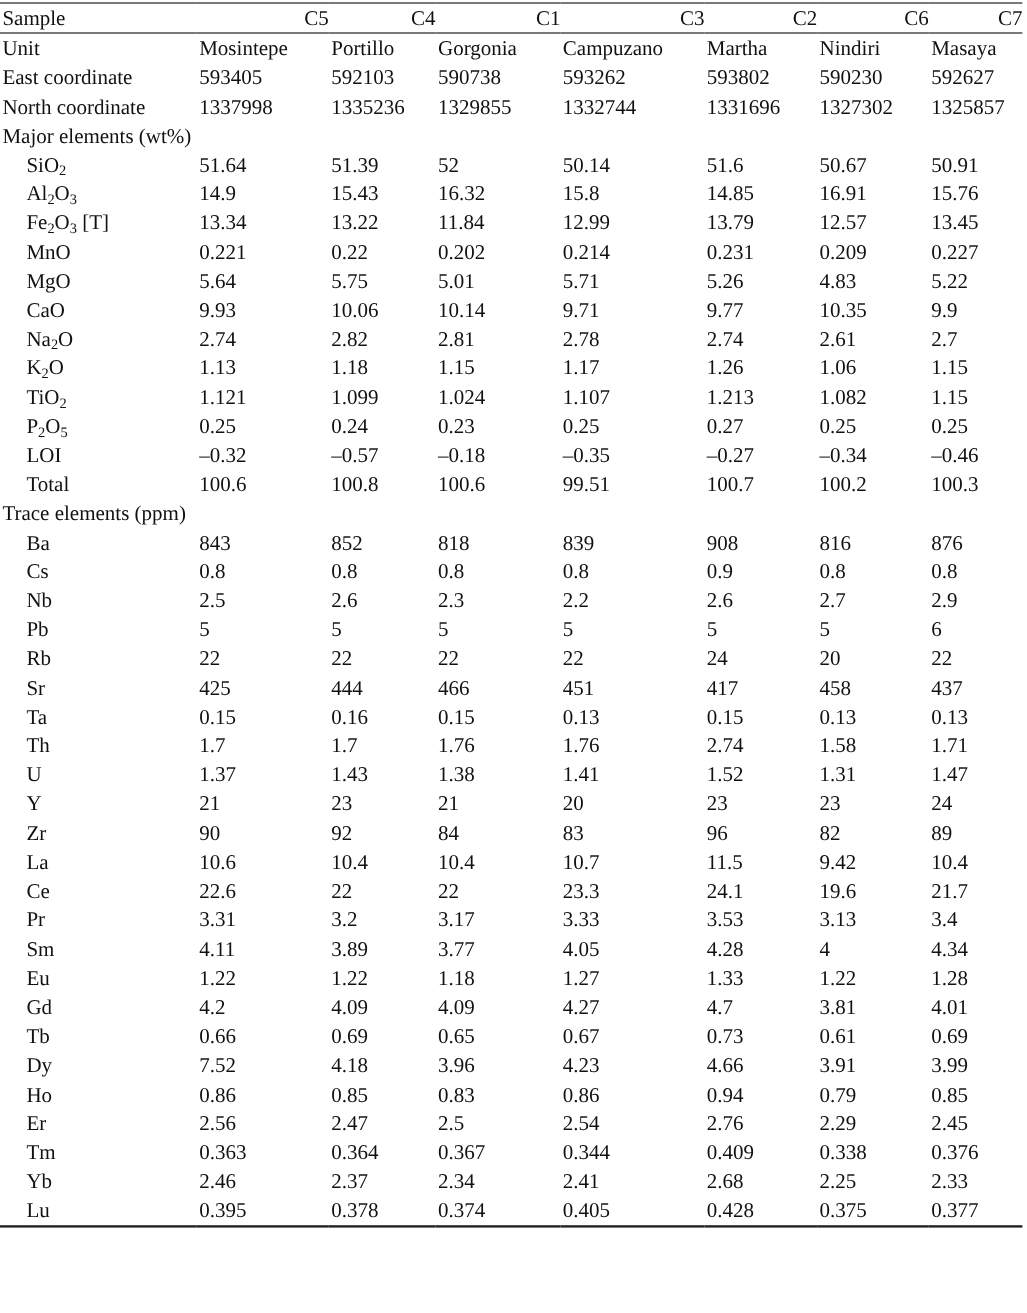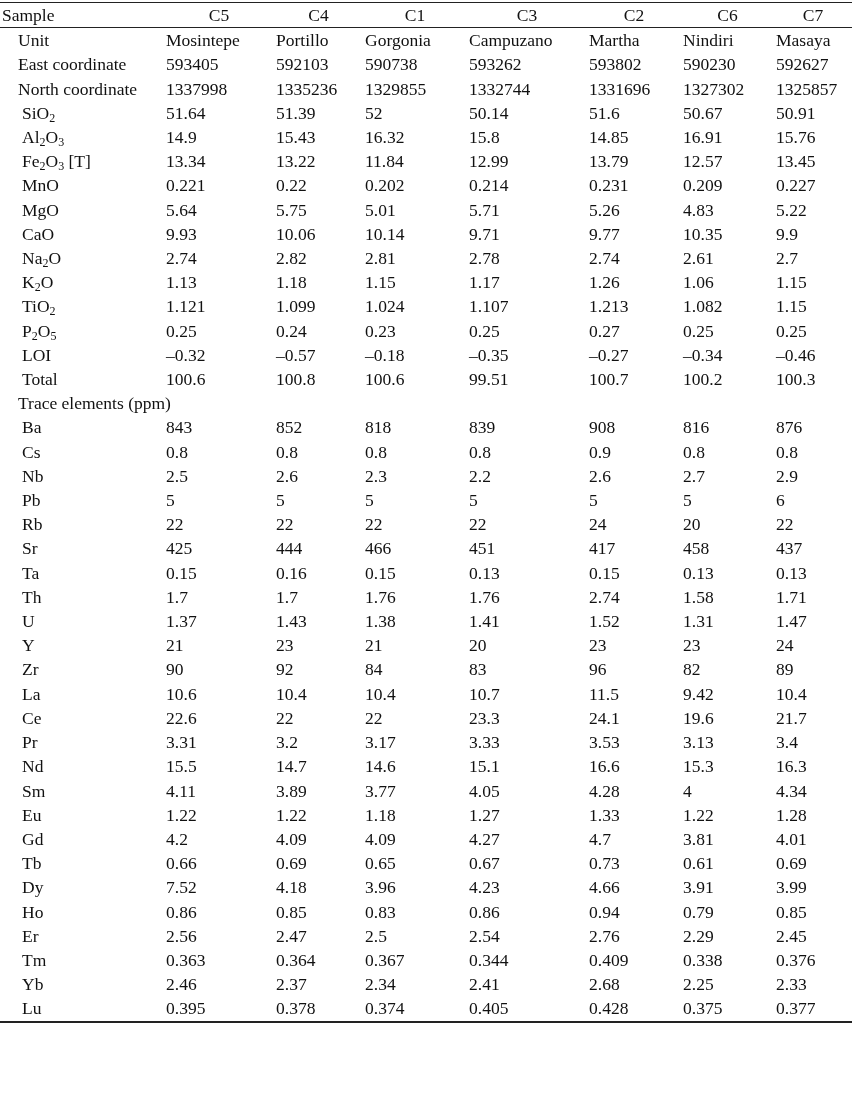--- a/index.html
+++ b/index.html
@@ -19,24 +19,24 @@
     col.c-label { width: 164px; }
     col.c-1 { width: 110px; }
     col.c-2 { width: 89px; }
     col.c-3 { width: 104px; }
     col.c-4 { width: 120px; }
     col.c-5 { width: 94px; }
     col.c-6 { width: 93px; }
     col.c-7 { width: 78px; }
     thead tr { border-top: 1.5px solid #222; border-bottom: 1.5px solid #222; }
     tbody tr:last-child { border-bottom: 2px solid #222; }
-    th { font-weight: normal; text-align: center; padding: 0; white-space: nowrap; }
+    th { font-weight: normal; text-align: right; padding: 0; white-space: nowrap; }
     th.label-head { text-align: left; padding-left: 2px; }
     td { padding: 0; white-space: nowrap; text-align: left; vertical-align: top; }
-    td.rowlabel { padding-left: 18px; margin-left: 48px; }
+    td.rowlabel { padding-left: 2px; margin-left: 48px; }
     td.indent { padding-left: 22px; }
     td.val { padding-left: 2px; }
     tr.section td { }
     sub { font-size: 12px; vertical-align: -3px; line-height: 0; }
   </style>
 </head>
 <body>
 
 <div class="table-wrap">
   <table>
@@ -86,20 +86,23 @@
         <tr>
           <td class="rowlabel">North coordinate</td>
           <td class="val">1337998</td>
           <td class="val">1335236</td>
           <td class="val">1329855</td>
           <td class="val">1332744</td>
           <td class="val">1331696</td>
           <td class="val">1327302</td>
           <td class="val">1325857</td>
         </tr>
+        <tr class="section">
+          <td colspan="8" class="rowlabel">Major elements (wt%)</td>
+        </tr>
         <tr>
           <td class="indent">SiO<sub>2</sub></td>
           <td class="val">51.64</td>
           <td class="val">51.39</td>
           <td class="val">52</td>
           <td class="val">50.14</td>
           <td class="val">51.6</td>
           <td class="val">50.67</td>
           <td class="val">50.91</td>
         </tr>
@@ -350,30 +353,20 @@
           <td class="indent">Pr</td>
           <td class="val">3.31</td>
           <td class="val">3.2</td>
           <td class="val">3.17</td>
           <td class="val">3.33</td>
           <td class="val">3.53</td>
           <td class="val">3.13</td>
           <td class="val">3.4</td>
         </tr>
         <tr>
-          <td class="indent">Nd</td>
-          <td class="val">15.5</td>
-          <td class="val">14.7</td>
-          <td class="val">14.6</td>
-          <td class="val">15.1</td>
-          <td class="val">16.6</td>
-          <td class="val">15.3</td>
-          <td class="val">16.3</td>
-        </tr>
-        <tr>
           <td class="indent">Sm</td>
           <td class="val">4.11</td>
           <td class="val">3.89</td>
           <td class="val">3.77</td>
           <td class="val">4.05</td>
           <td class="val">4.28</td>
           <td class="val">4</td>
           <td class="val">4.34</td>
         </tr>
         <tr>

